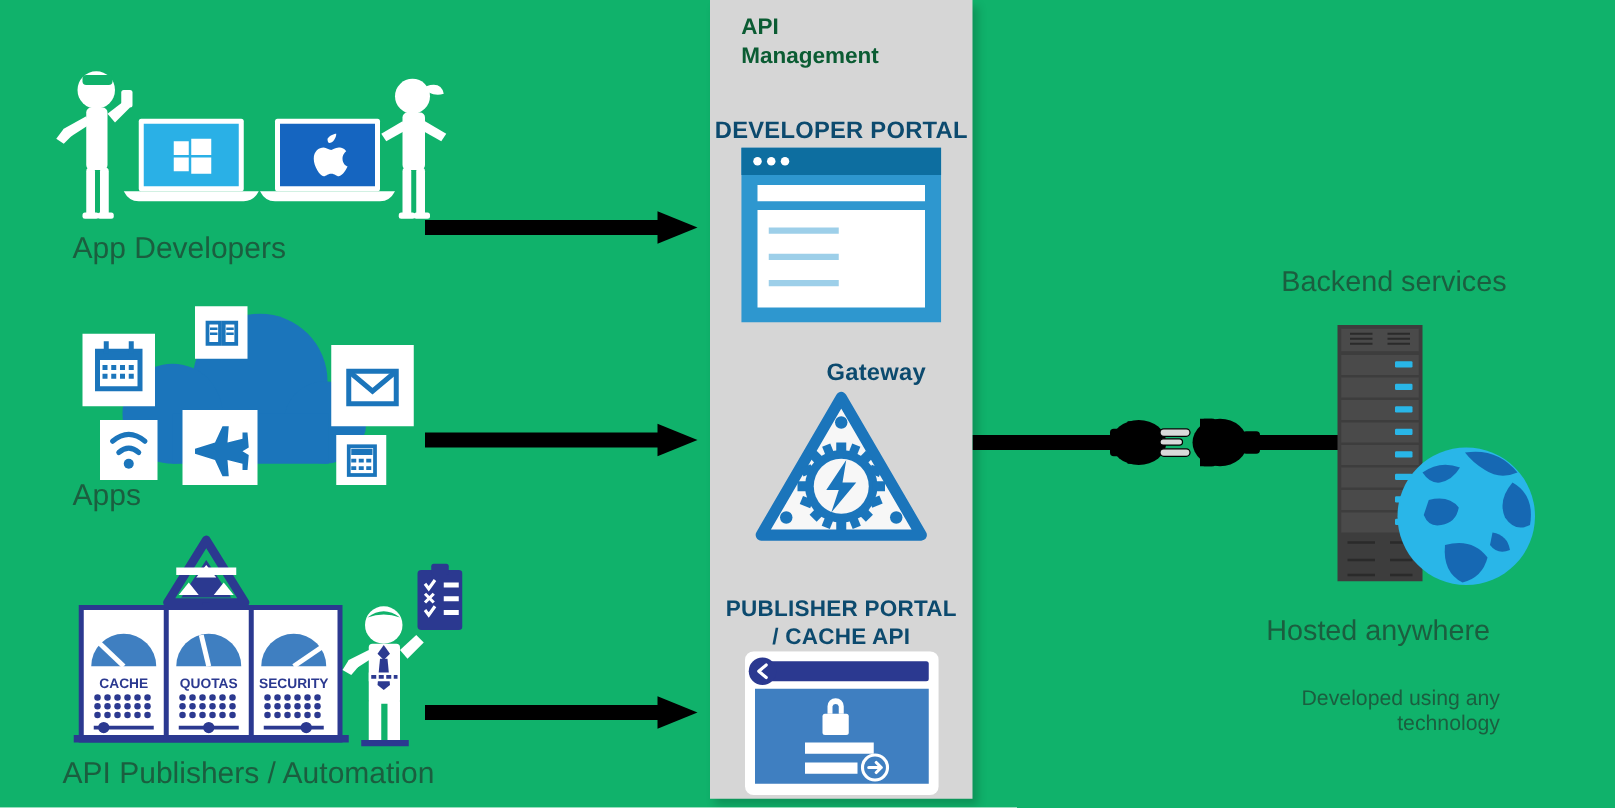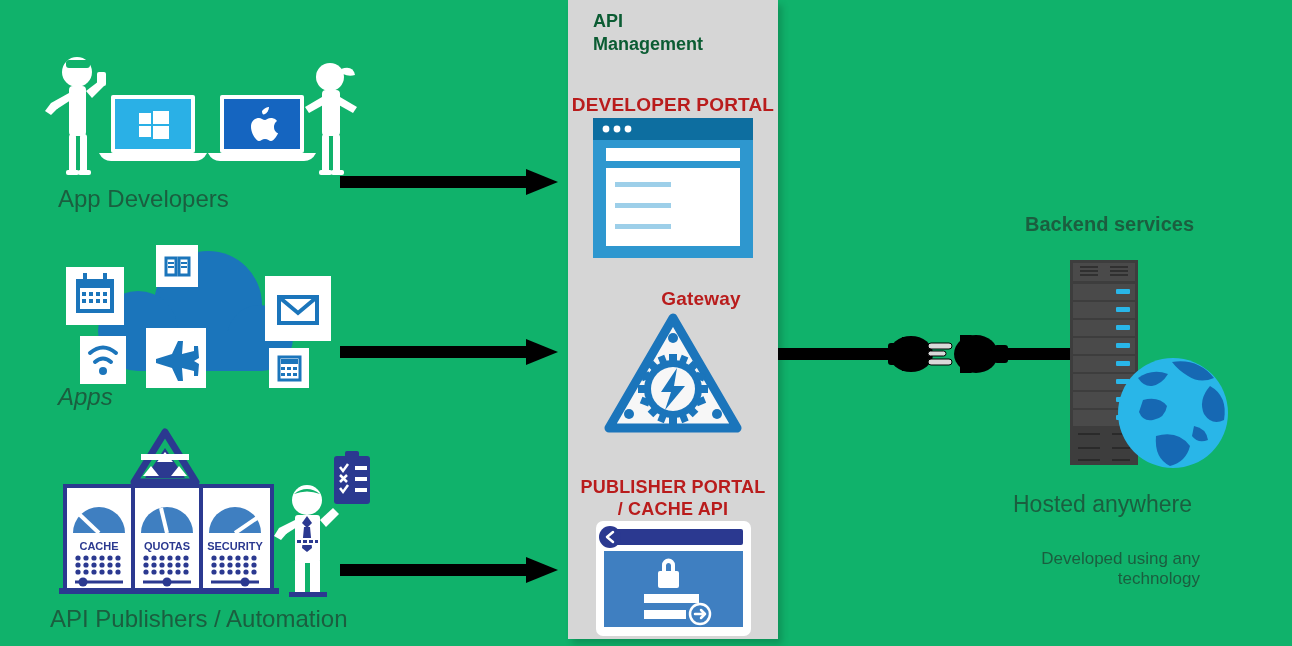--- a/index.html
+++ b/index.html
@@ -41,42 +41,42 @@
     width: 160px;
     color: #0b5c33;
     font-weight: bold;
     font-size: 18px;
     line-height: 1.28;
   }
   .panel-heading {
     position: absolute;
     width: 210px;
     text-align: center;
-    color: #b91c1c;
+    color: #0c4a6e;
     font-weight: bold;
     font-size: 19px;
     letter-spacing: 0.2px;
     line-height: 1.2;
   }
   #dev-portal-heading { left: 0; top: 94px; }
   #gateway-heading {
     left: 0; top: 288px;
     font-size: 19px;
     margin-left: 28px;
   }
   #pub-portal-heading { left: 0; top: 477px; font-size: 18px; }
 
   
   .arrow { position: absolute; }
 
   
   #lbl-app-developers { left: 58px; top: 185px; font-size: 24px; }
-  #lbl-apps           { left: 58px; top: 383px; font-size: 24px; font-style: italic; }
+  #lbl-apps           { left: 58px; top: 383px; font-size: 24px; }
   #lbl-api-publishers { left: 50px; top: 605px; font-size: 24px; }
-  #lbl-backend        { left: 1025px; top: 212px; font-size: 20px; font-weight: bold; }
+  #lbl-backend        { left: 1025px; top: 212px; font-size: 23px; }
   #lbl-hosted         { left: 1013px; top: 491px; font-size: 23px; }
   #lbl-developed      { left: 1014px; top: 549px; font-size: 17px; text-align: right; width: 186px; white-space: normal; }
 </style>
 </head>
 <body>
 
 <div id="stage">
 
   <div class="abs" style="left:35px; top:55px; width:330px; height:130px;">
     <svg width="330" height="130" viewBox="0 0 330 130">

